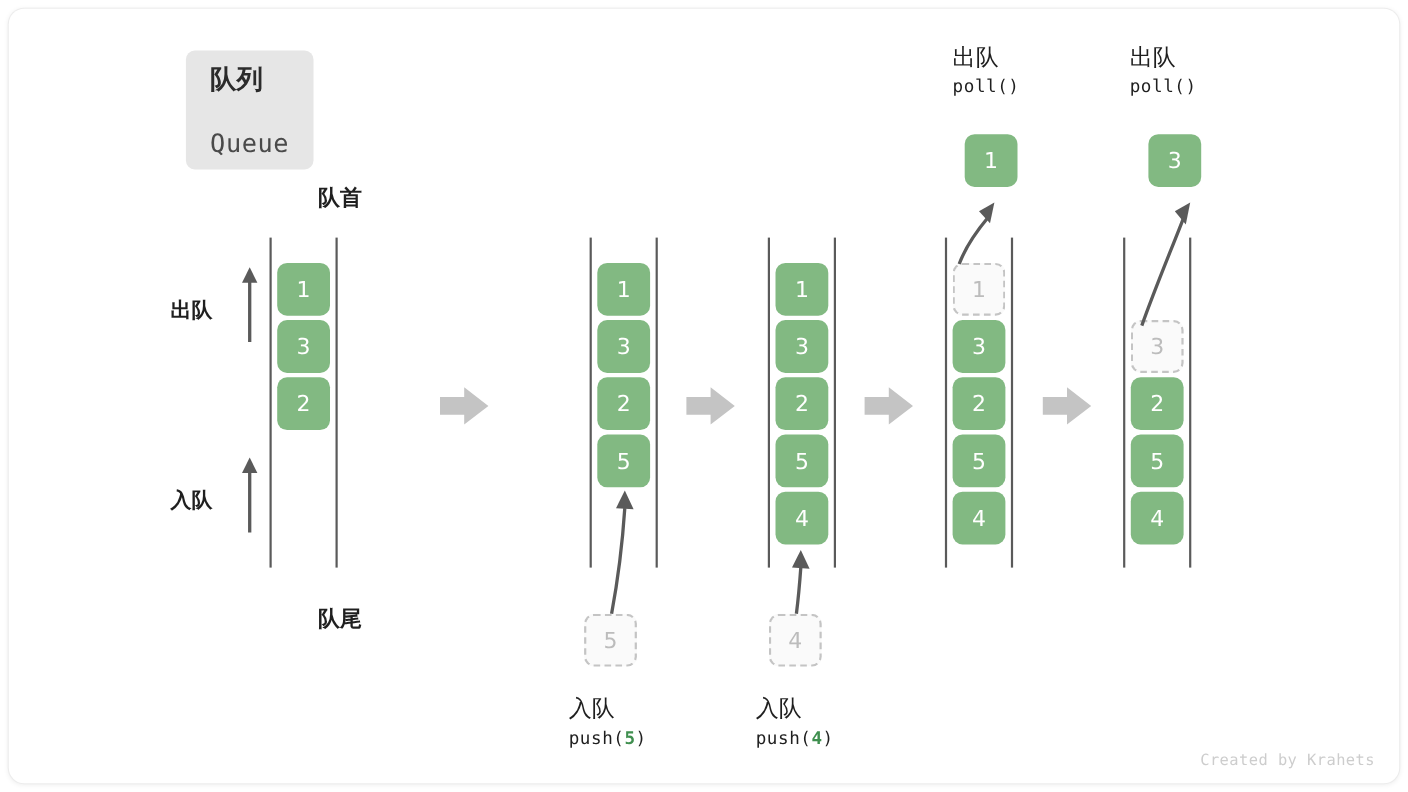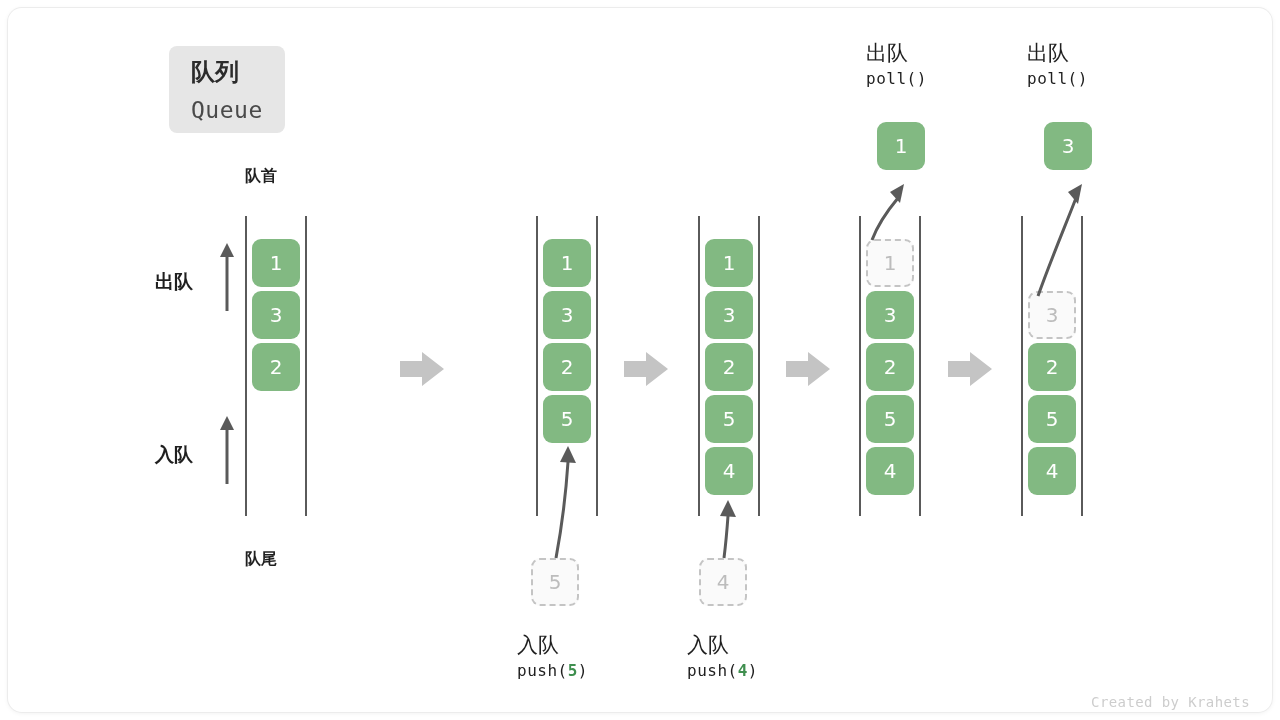--- a/index.html
+++ b/index.html
@@ -42,28 +42,30 @@
   #title-badge .cn {
     font-size: 24px;
     font-weight: bold;
     color: #2b2b2b;
   }
   #title-badge .en {
     font-family: "DejaVu Sans Mono", "Liberation Mono", monospace;
     font-size: 23px;
     color: #4a4a4a;
     letter-spacing: 0.5px;
+    margin-top: 21px;
   }
 
   
   .end-label {
-    font-size: 16px;
+    font-size: 20px;
     font-weight: bold;
     color: #1f1f1f;
     white-space: nowrap;
+    margin-left: 44px;
   }
 
   
   .side-label {
     font-size: 19px;
     font-weight: bold;
     color: #1f1f1f;
     white-space: nowrap;
   }
   .side-arrow { }
@@ -113,21 +115,21 @@
     font-size: 16px;
     color: #1f1f1f;
     display: block;
     letter-spacing: 0.5px;
   }
   .op-caption .code .arg { color: #3f8f4f; font-weight: bold; }
 
   
   #credit {
     right: 22px;
-    bottom: 2px;
+    bottom: 13px;
     font-family: "DejaVu Sans Mono", "Liberation Mono", monospace;
     font-size: 14px;
     color: #cdcdcd;
     letter-spacing: 0.4px;
     white-space: nowrap;
   }
   svg { display: block; overflow: visible; }
 </style>
 </head>
 <body>

